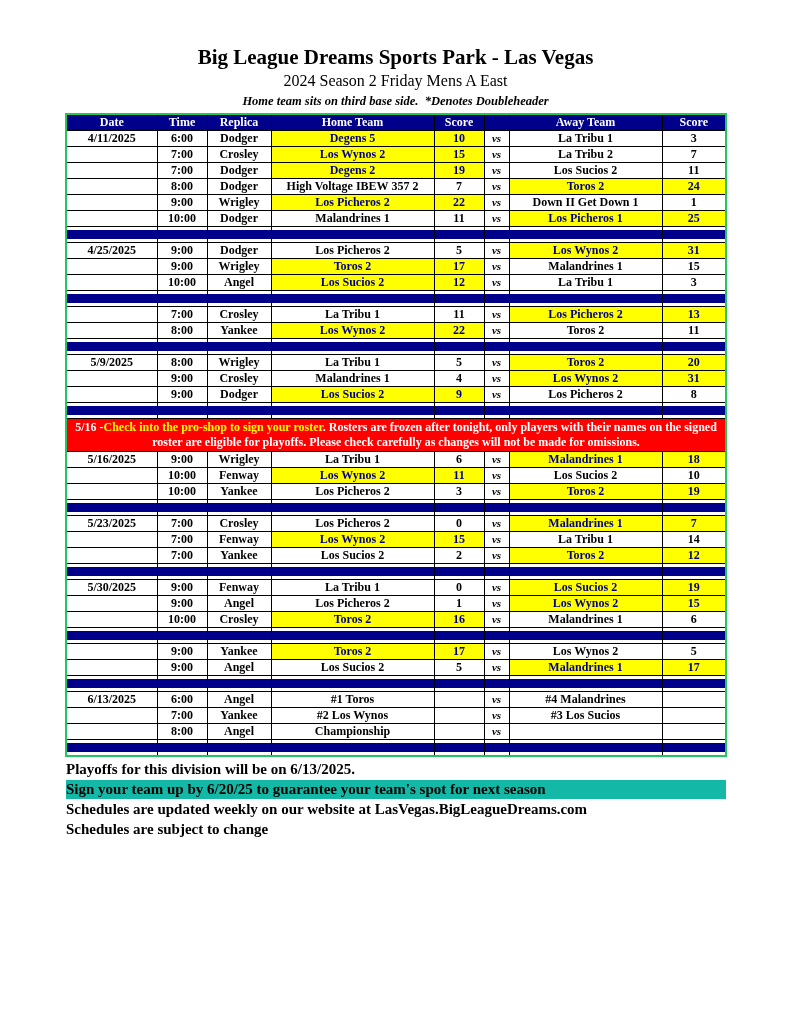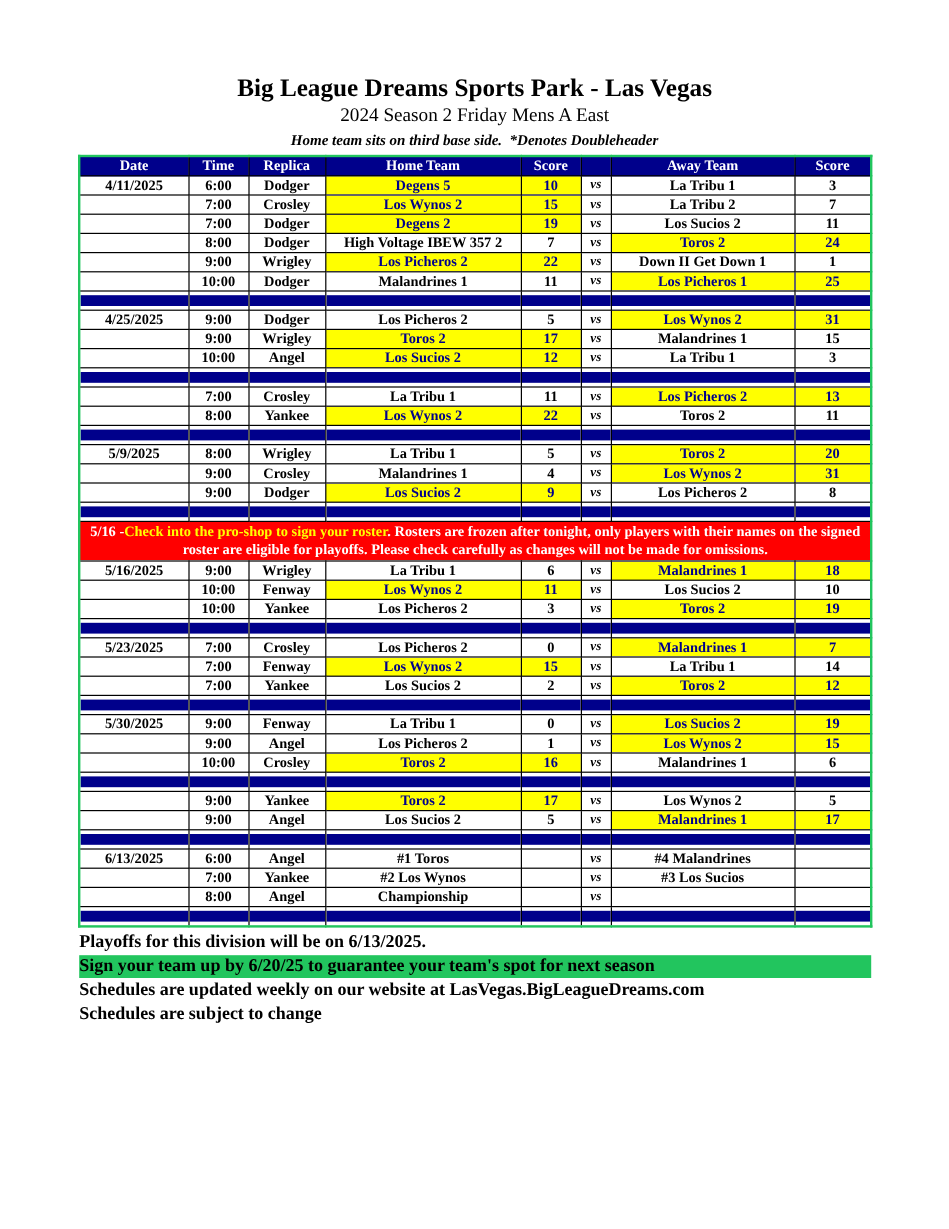--- a/index.html
+++ b/index.html
@@ -3,21 +3,21 @@
 <meta charset="utf-8">
 <style>
   * { box-sizing: border-box; }
   html, body { margin: 0; padding: 0; background: #ffffff; }
   .page {
     width: 791px; height: 1024px; margin: 0 auto; background: #ffffff;
     font-family: "Liberation Serif", serif; font-weight: bold; color: #000;
     overflow: hidden; position: relative;
   }
   .title {
-    margin: 0; padding-top: 60px; text-align: center;
+    margin: 0; padding-top: 44px; text-align: center;
     font-size: 21px; line-height: 26px; font-weight: bold;
   }
   .subtitle {
     margin: 0; text-align: center; font-size: 16px; line-height: 21px; font-weight: normal;
   }
   .note {
     margin: 2px 0 4px 0; text-align: center; font-style: italic;
     font-size: 12.5px; line-height: 16px; font-weight: bold; white-space: pre;
   }
   table.sched {
@@ -40,21 +40,21 @@
   tr.divider td { padding: 3px 0; height: 15px; background: #ffffff; }
   tr.divider .bar { height: 9px; width: 100%; background: #00008B; }
   tr.notice td {
     background: #FF0000; color: #FFFFFF;
     font-size: 12px; line-height: 15px; padding: 1px 6px;
     white-space: normal; height: auto; text-align: center;
   }
   tr.notice .notice-hl { color: #FFFF00; }
   .footer { width: 660px; margin: 3px 0 0 66px; font-size: 15px; }
   .f-line { line-height: 19px; margin-top: 1px; }
-  .f-hl { background: #22c55e; }
+  .f-hl { background: #14b8a6; }
 </style>
 </head>
 <body>
 
 <div class="page">
   <h1 class="title">Big League Dreams Sports Park - Las Vegas</h1>
   <h2 class="subtitle">2024 Season 2 Friday Mens A East</h2>
   <div class="note">Home team sits on third base side.  *Denotes Doubleheader</div>
 
   <table class="sched">

